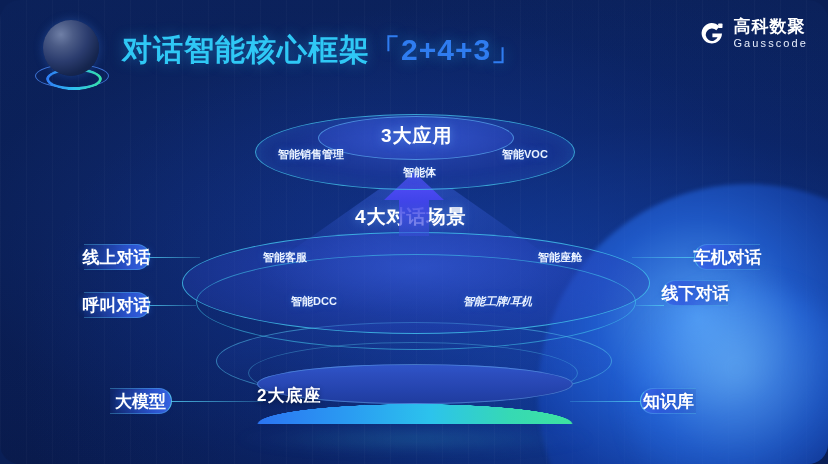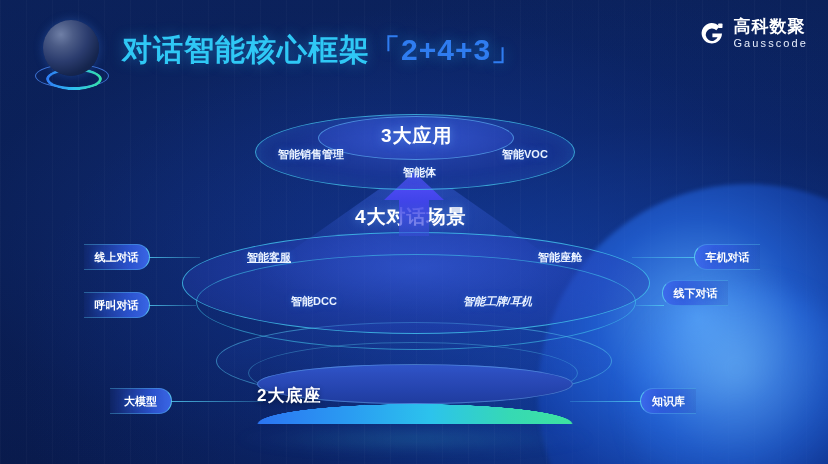--- a/index.html
+++ b/index.html
@@ -8,20 +8,21 @@
     background:#0a1f56;
     font-family:"Liberation Sans","DejaVu Sans",sans-serif;
     position:relative;
   }
   #stage{
     position:absolute;inset:0;width:828px;height:464px;overflow:hidden;
     background:
       radial-gradient(900px 560px at 78% 78%, rgba(25,90,220,0.55) 0%, rgba(14,52,150,0.26) 42%, rgba(10,31,86,0) 70%),
       radial-gradient(760px 420px at 46% 52%, rgba(30,72,190,0.42) 0%, rgba(12,38,110,0.16) 55%, rgba(10,31,86,0) 78%),
       linear-gradient(180deg,#0b2159 0%,#0a1e52 45%,#091a4b 100%);
+    border-radius: 20px;
   }
   .stripes{
     position:absolute;inset:0;
     background-image:repeating-linear-gradient(90deg,
       rgba(255,255,255,0.022) 0px, rgba(255,255,255,0.022) 1px,
       rgba(255,255,255,0) 1px, rgba(255,255,255,0) 26px);
     pointer-events:none;
   }
   .corner-glow{
     position:absolute;right:-130px;bottom:-140px;width:420px;height:420px;border-radius:50%;
@@ -156,21 +157,21 @@
   }
   .base-shadow{
     position:absolute;left:240px;top:326px;width:350px;height:34px;border-radius:50%;
     background:radial-gradient(ellipse at 50% 50%, rgba(60,190,220,0.20) 0%, rgba(30,90,180,0.05) 60%, rgba(0,0,0,0) 78%);
     filter:blur(4px);
   }
 
   
   .pill{
     position:absolute;height:26px;display:flex;align-items:center;justify-content:center;
-    font-size:11px;font-weight:bold;color:#ffffff;white-space:nowrap;
+    font-size:17px;font-weight:bold;color:#ffffff;white-space:nowrap;
     background:linear-gradient(90deg, rgba(34,60,160,0.15) 0%, rgba(52,92,225,0.85) 70%, rgba(60,105,235,0.95) 100%);
     box-sizing:border-box;padding:0 14px;
     text-shadow:0 0 6px rgba(30,90,200,0.8);
   }
   .pill.right-cap{
     border-radius:0 13px 13px 0;
     border-right:1px solid rgba(90,205,240,0.9);
     border-top:1px solid rgba(90,205,240,0.35);
     border-bottom:1px solid rgba(90,205,240,0.35);
   }
@@ -231,21 +232,21 @@
       <div class="base-top"></div>
       <div class="base-label">2大底座</div>
     </div>
 
     <div class="funnel"></div>
     <div class="ellipse mid-disc"></div>
     <div class="ellipse mid-disc-2"></div>
 
     <div class="lbl lbl-big" style="left:355px;top:108px;">4大对话场景</div>
 
-    <div class="lbl lbl-sm" style="left:247px;top:154px;text-decoration:underline;">智能客服</div>
+    <div class="lbl lbl-sm" style="left:263px;top:154px;">智能客服</div>
     <div class="lbl lbl-sm" style="left:538px;top:154px;">智能座舱</div>
     <div class="lbl lbl-sm" style="left:291px;top:198px;">智能DCC</div>
     <div class="lbl lbl-sm" style="left:463px;top:198px;font-style:italic;">智能工牌/耳机</div>
 
     <div class="arrow">
       <svg width="84" height="64" viewBox="0 0 84 64" aria-hidden="true">
         <defs>
           <linearGradient id="arrGrad" x1="0" y1="1" x2="0" y2="0">
             <stop offset="0%" stop-color="#3a4fd8" stop-opacity="0.55"></stop>
             <stop offset="55%" stop-color="#4244ec" stop-opacity="0.95"></stop>

